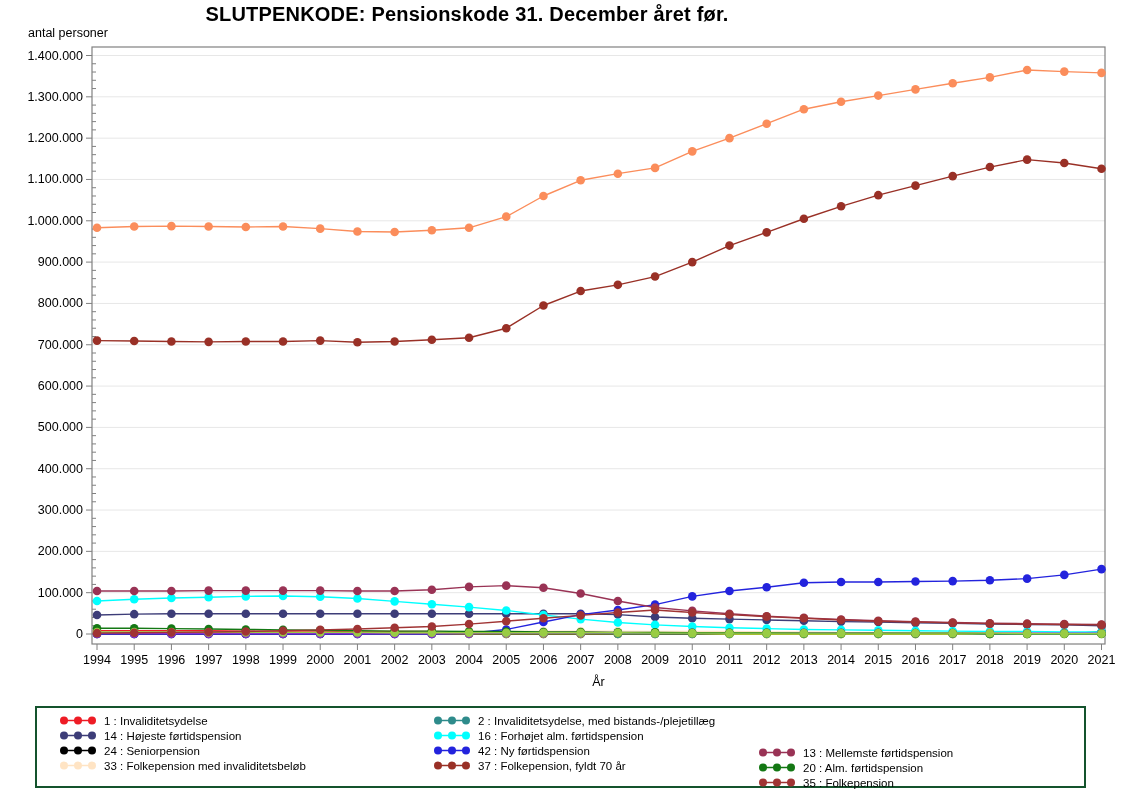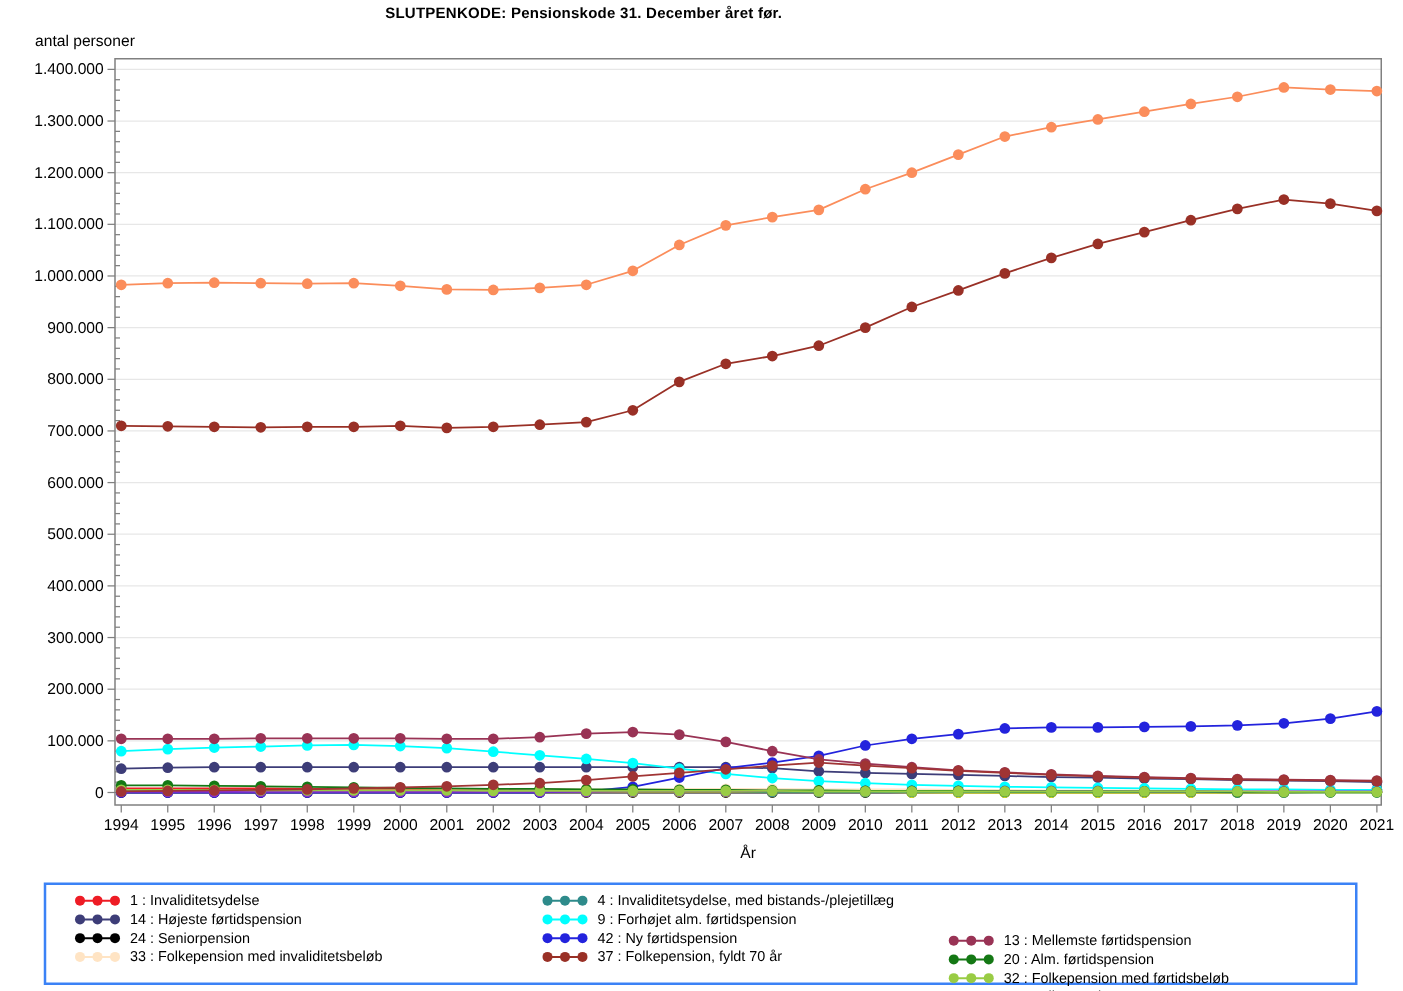--- a/index.html
+++ b/index.html
@@ -1,24 +1,24 @@
 <!DOCTYPE html>
 <html><head>
 <meta charset="utf-8">
 <style>
   html,body{margin:0;padding:0;background:#ffffff;}
   body{font-family:"Liberation Sans", sans-serif; color:#000;}
   #stage{position:relative;width:1122px;height:793px;background:#fff;overflow:hidden;}
   #chart-title{position:absolute;top:3px;left:0;width:934px;text-align:center;
-    font-size:12px;font-weight:bold;letter-spacing:0.2px;}
+    font-size:20px;font-weight:bold;letter-spacing:0.2px;}
   #plot-svg{position:absolute;top:0;left:0;}
   .ticklabel{font-size:12.5px;fill:#000;}
   .axis-caption{font-size:12.5px;fill:#000;}
   #legend-box{position:absolute;left:35px;top:706px;width:1051px;height:82px;
-    border:2px solid #3b82f6;background:#fff;box-sizing:border-box;
+    border:2px solid #14532d;background:#fff;box-sizing:border-box;
     display:flex;flex-direction:row;align-items:flex-start;padding:5px 0 0 22px;}
   .legend-col{display:flex;flex-direction:column;}
   .legend-col.c1{width:374px;}
   .legend-col.c2{width:325px;}
   .legend-col.c3{width:310px;margin-top:32px;}
   .legend-item{display:flex;align-items:center;height:15px;font-size:11.5px;white-space:nowrap;}
   .legend-swatch{width:38px;height:11px;margin-right:7px;flex:0 0 auto;}
 </style>
 </head>
 <body>
@@ -692,30 +692,30 @@
         </div>
       </div>
       <div class="legend-col c2">
         <div class="legend-item">
           <svg class="legend-swatch" viewBox="0 0 38 11">
             <line x1="2" y1="5.5" x2="36" y2="5.5" stroke="#2e8b8b" stroke-width="1.6"></line>
             <circle cx="5" cy="5.5" r="4" fill="#2e8b8b"></circle>
             <circle cx="19" cy="5.5" r="4" fill="#2e8b8b"></circle>
             <circle cx="33" cy="5.5" r="4" fill="#2e8b8b"></circle>
           </svg>
-          <span>4 : Invaliditetsydelse, med bistands-/plejetillæg</span>
+          <span>2 : Invaliditetsydelse, med bistands-/plejetillæg</span>
         </div>
         <div class="legend-item">
           <svg class="legend-swatch" viewBox="0 0 38 11">
             <line x1="2" y1="5.5" x2="36" y2="5.5" stroke="#00ffff" stroke-width="1.6"></line>
             <circle cx="5" cy="5.5" r="4" fill="#00ffff"></circle>
             <circle cx="19" cy="5.5" r="4" fill="#00ffff"></circle>
             <circle cx="33" cy="5.5" r="4" fill="#00ffff"></circle>
           </svg>
-          <span>9 : Forhøjet alm. førtidspension</span>
+          <span>16 : Forhøjet alm. førtidspension</span>
         </div>
         <div class="legend-item">
           <svg class="legend-swatch" viewBox="0 0 38 11">
             <line x1="2" y1="5.5" x2="36" y2="5.5" stroke="#2323dd" stroke-width="1.6"></line>
             <circle cx="5" cy="5.5" r="4" fill="#2323dd"></circle>
             <circle cx="19" cy="5.5" r="4" fill="#2323dd"></circle>
             <circle cx="33" cy="5.5" r="4" fill="#2323dd"></circle>
           </svg>
           <span>42 : Ny førtidspension</span>
         </div>
@@ -740,29 +740,20 @@
           <span>13 : Mellemste førtidspension</span>
         </div>
         <div class="legend-item">
           <svg class="legend-swatch" viewBox="0 0 38 11">
             <line x1="2" y1="5.5" x2="36" y2="5.5" stroke="#147814" stroke-width="1.6"></line>
             <circle cx="5" cy="5.5" r="4" fill="#147814"></circle>
             <circle cx="19" cy="5.5" r="4" fill="#147814"></circle>
             <circle cx="33" cy="5.5" r="4" fill="#147814"></circle>
           </svg>
           <span>20 : Alm. førtidspension</span>
-        </div>
-        <div class="legend-item">
-          <svg class="legend-swatch" viewBox="0 0 38 11">
-            <line x1="2" y1="5.5" x2="36" y2="5.5" stroke="#99cc44" stroke-width="1.6"></line>
-            <circle cx="5" cy="5.5" r="4" fill="#99cc44"></circle>
-            <circle cx="19" cy="5.5" r="4" fill="#99cc44"></circle>
-            <circle cx="33" cy="5.5" r="4" fill="#99cc44"></circle>
-          </svg>
-          <span>32 : Folkepension med førtidsbeløb</span>
         </div>
         <div class="legend-item">
           <svg class="legend-swatch" viewBox="0 0 38 11">
             <line x1="2" y1="5.5" x2="36" y2="5.5" stroke="#a03434" stroke-width="1.6"></line>
             <circle cx="5" cy="5.5" r="4" fill="#a03434"></circle>
             <circle cx="19" cy="5.5" r="4" fill="#a03434"></circle>
             <circle cx="33" cy="5.5" r="4" fill="#a03434"></circle>
           </svg>
           <span>35 : Folkepension</span>
         </div>

